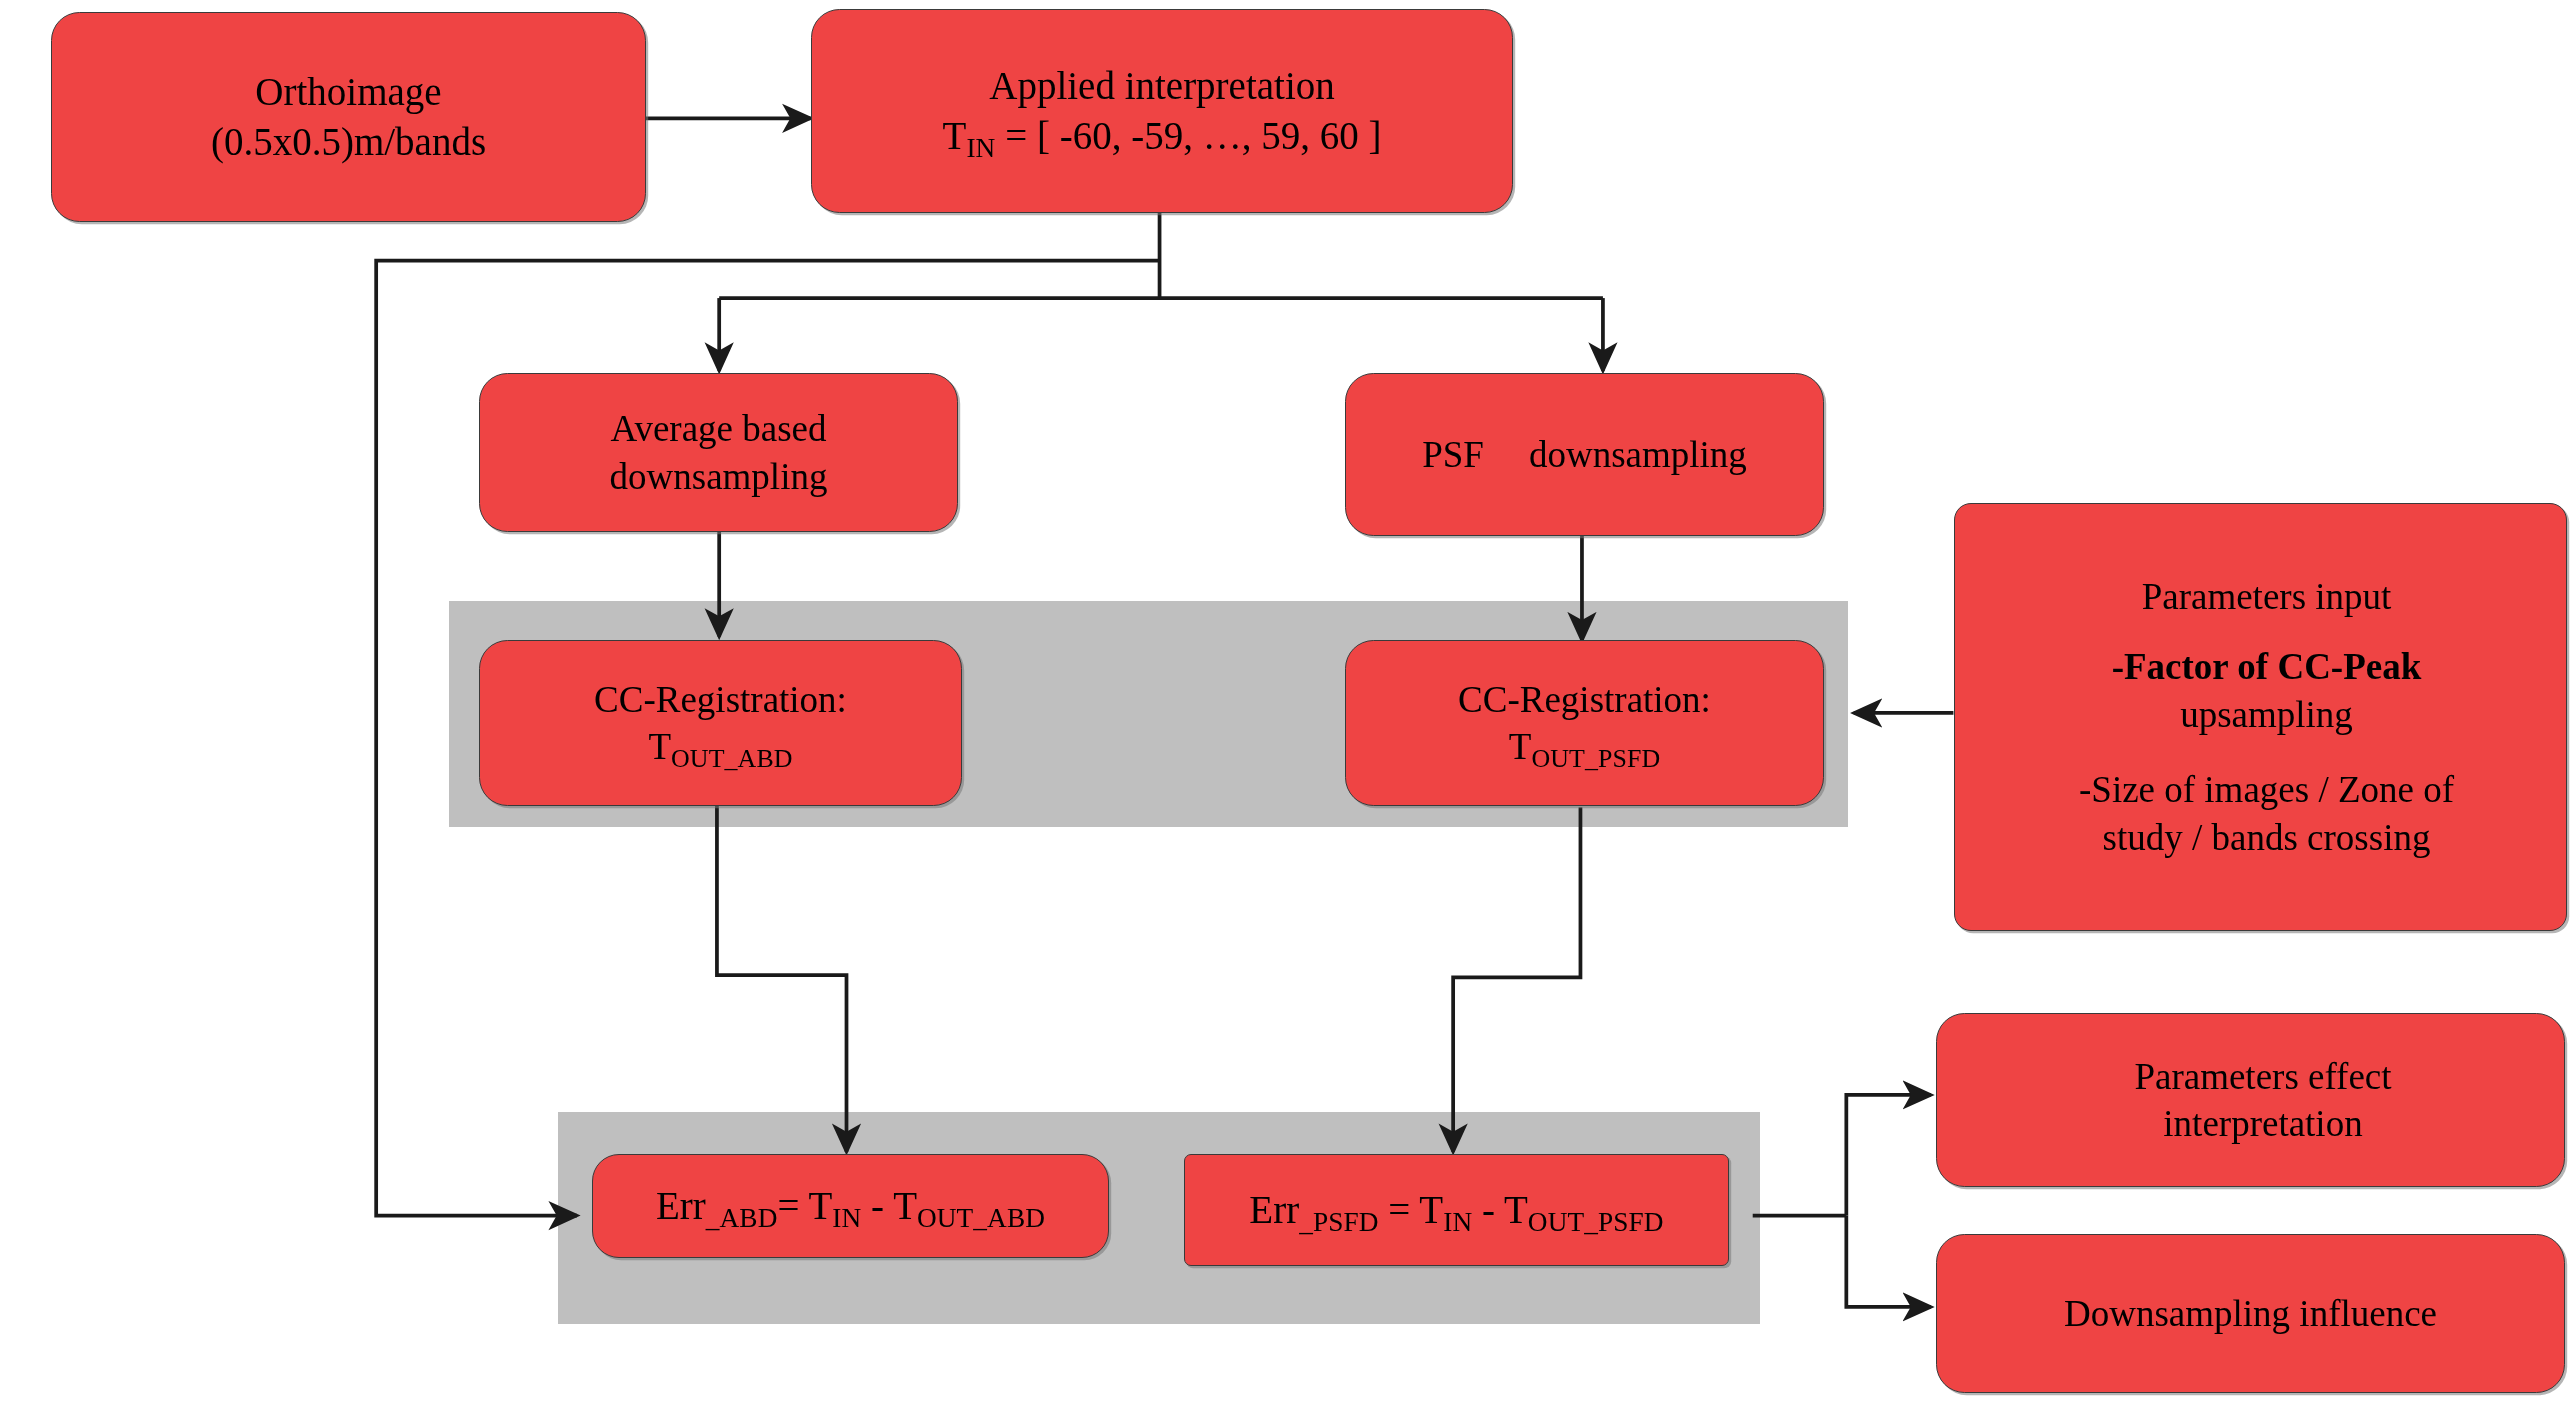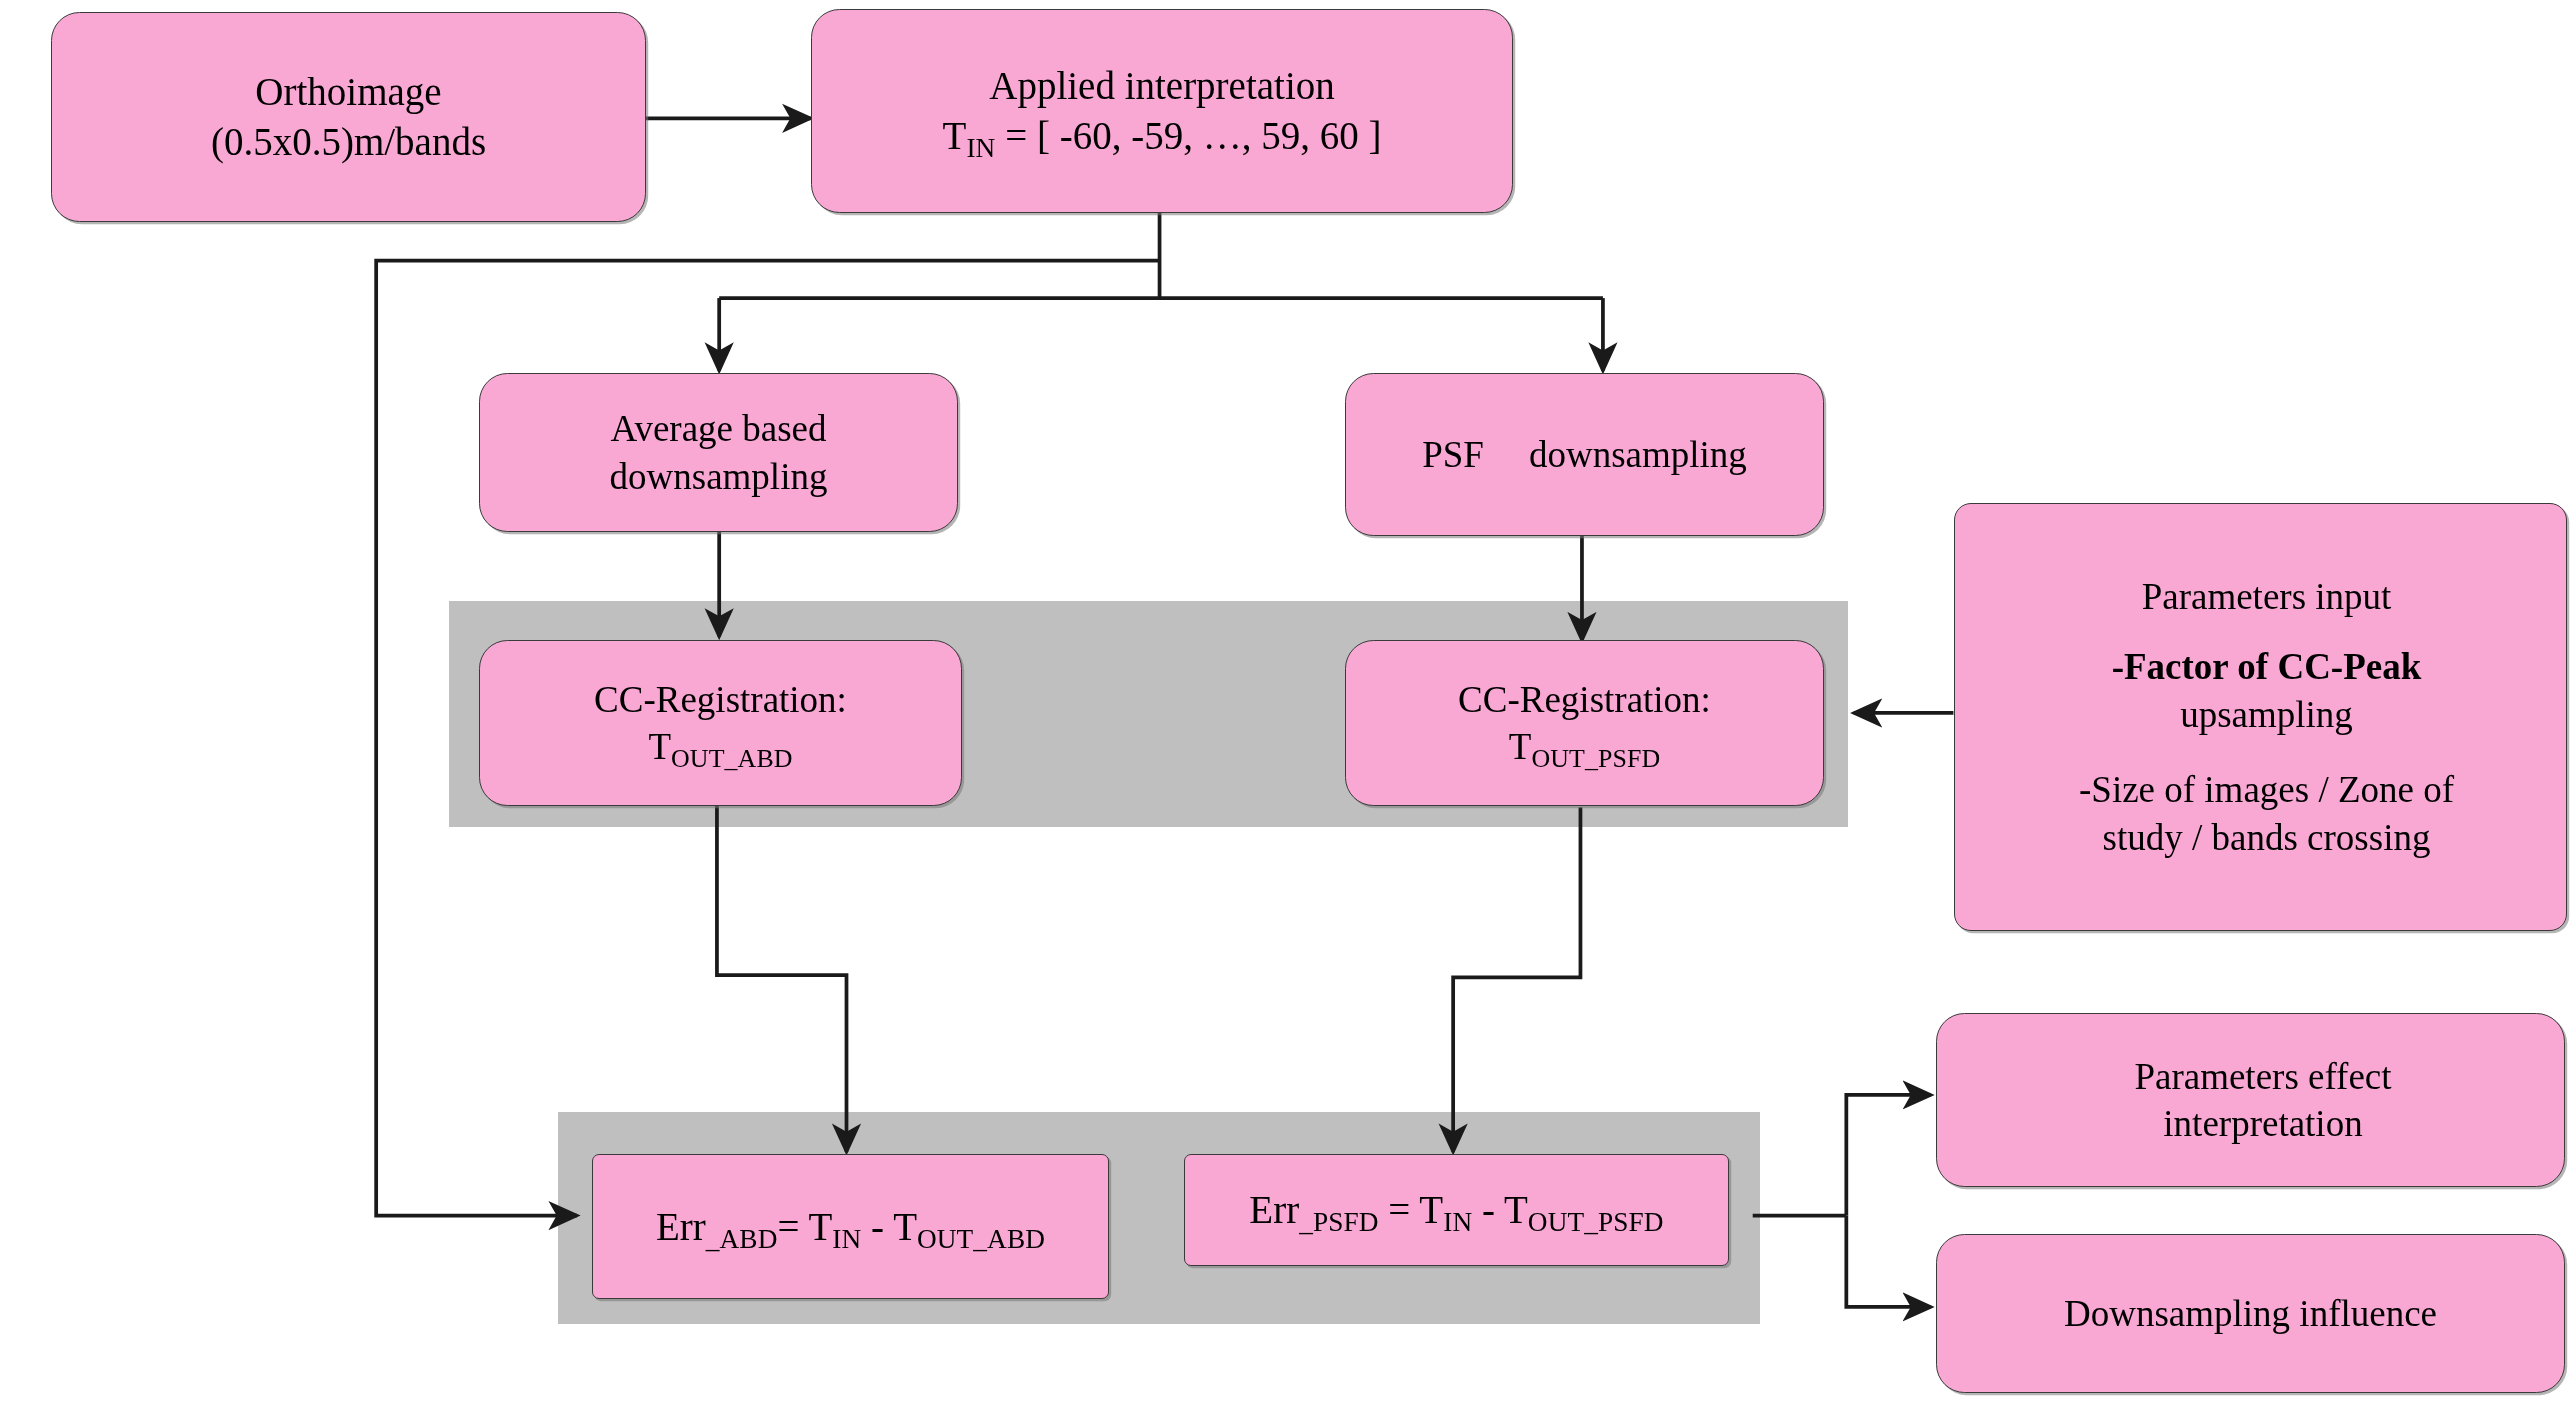--- a/index.html
+++ b/index.html
@@ -17,21 +17,21 @@
     background: #ffffff;
     overflow: hidden;
   }
   .band {
     position: absolute;
     background: #bfbfbf;
   }
   .node {
     position: absolute;
     box-sizing: border-box;
-    background: #f9a8d4;
+    background: #ef4444;
     border: 1.5px solid #3a3a3a;
     border-radius: 28.5px;
     display: flex;
     flex-direction: column;
     align-items: center;
     justify-content: center;
     text-align: center;
     color: #000000;
     box-shadow: 2.2px 2.2px 0 rgba(120,120,120,0.55);
   }
@@ -131,21 +131,21 @@
   </div>
 
   <div class="node" style="left:1954px; top:503px; width:613px; height:428px; border-radius:17px;padding-left:12px;">
     <span class="ln f50">Parameters input</span>
     <span class="ln f50" style="margin-top:23px;font-weight:bold;">-Factor of CC-Peak</span>
     <span class="ln f50">upsampling</span>
     <span class="ln f50" style="margin-top:28px;">-Size of images / Zone of</span>
     <span class="ln f50">study / bands crossing</span>
   </div>
 
-  <div class="node" style="left:592px; top:1154px; width:517px; height:145px; border-radius:7px;">
+  <div class="node" style="left:592px; top:1154px; width:517px; height:104px; border-radius:27px;">
     <span class="ln f52"><span>Err</span><sub>_ABD</sub><span>= T</span><sub>IN</sub><span> - T</span><sub>OUT_ABD</sub></span>
   </div>
 
   <div class="node" style="left:1184px; top:1154px; width:545px; height:112px; border-radius:7px;">
     <span class="ln f52"><span>Err</span><sub>_PSFD</sub><span> = T</span><sub>IN</sub><span> - T</span><sub>OUT_PSFD</sub></span>
   </div>
 
   <div class="node" style="left:1936px; top:1013px; width:629px; height:174px;padding-left:25px;">
     <span class="ln f50">Parameters effect</span>
     <span class="ln f50">interpretation</span>

